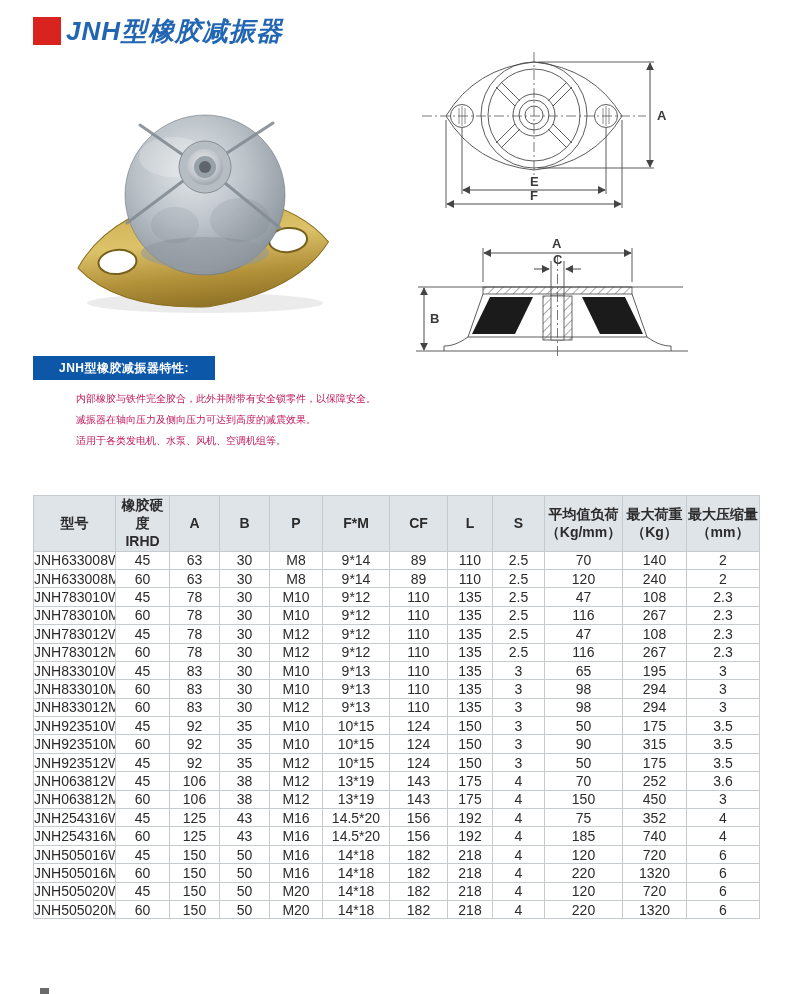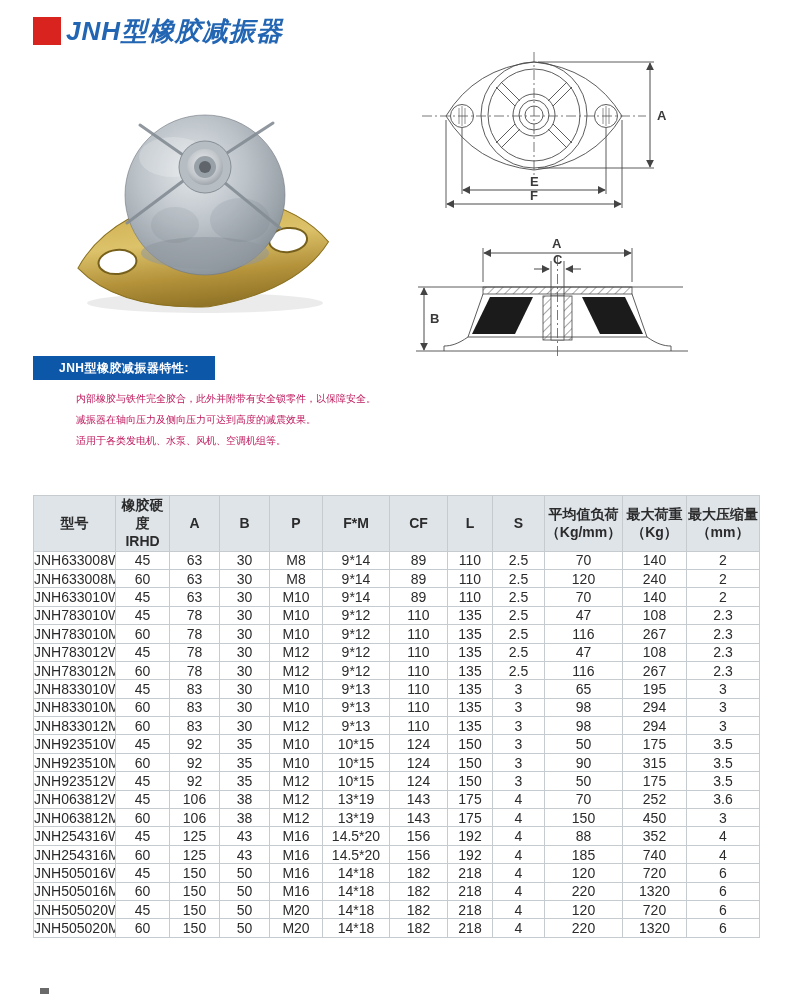--- a/index.html
+++ b/index.html
@@ -288,34 +288,20 @@
           <td>M8</td>
           <td>9*14</td>
           <td>89</td>
           <td>110</td>
           <td>2.5</td>
           <td>120</td>
           <td>240</td>
           <td>2</td>
         </tr>
         <tr>
-          <td>JNH633010W</td>
-          <td>45</td>
-          <td>63</td>
-          <td>30</td>
-          <td>M10</td>
-          <td>9*14</td>
-          <td>89</td>
-          <td>110</td>
-          <td>2.5</td>
-          <td>70</td>
-          <td>140</td>
-          <td>2</td>
-        </tr>
-        <tr>
           <td>JNH783010W</td>
           <td>45</td>
           <td>78</td>
           <td>30</td>
           <td>M10</td>
           <td>9*12</td>
           <td>110</td>
           <td>135</td>
           <td>2.5</td>
           <td>47</td>
@@ -479,21 +465,21 @@
         <tr>
           <td>JNH254316W</td>
           <td>45</td>
           <td>125</td>
           <td>43</td>
           <td>M16</td>
           <td>14.5*20</td>
           <td>156</td>
           <td>192</td>
           <td>4</td>
-          <td>88</td>
+          <td>75</td>
           <td>352</td>
           <td>4</td>
         </tr>
         <tr>
           <td>JNH254316M</td>
           <td>60</td>
           <td>125</td>
           <td>43</td>
           <td>M16</td>
           <td>14.5*20</td>

